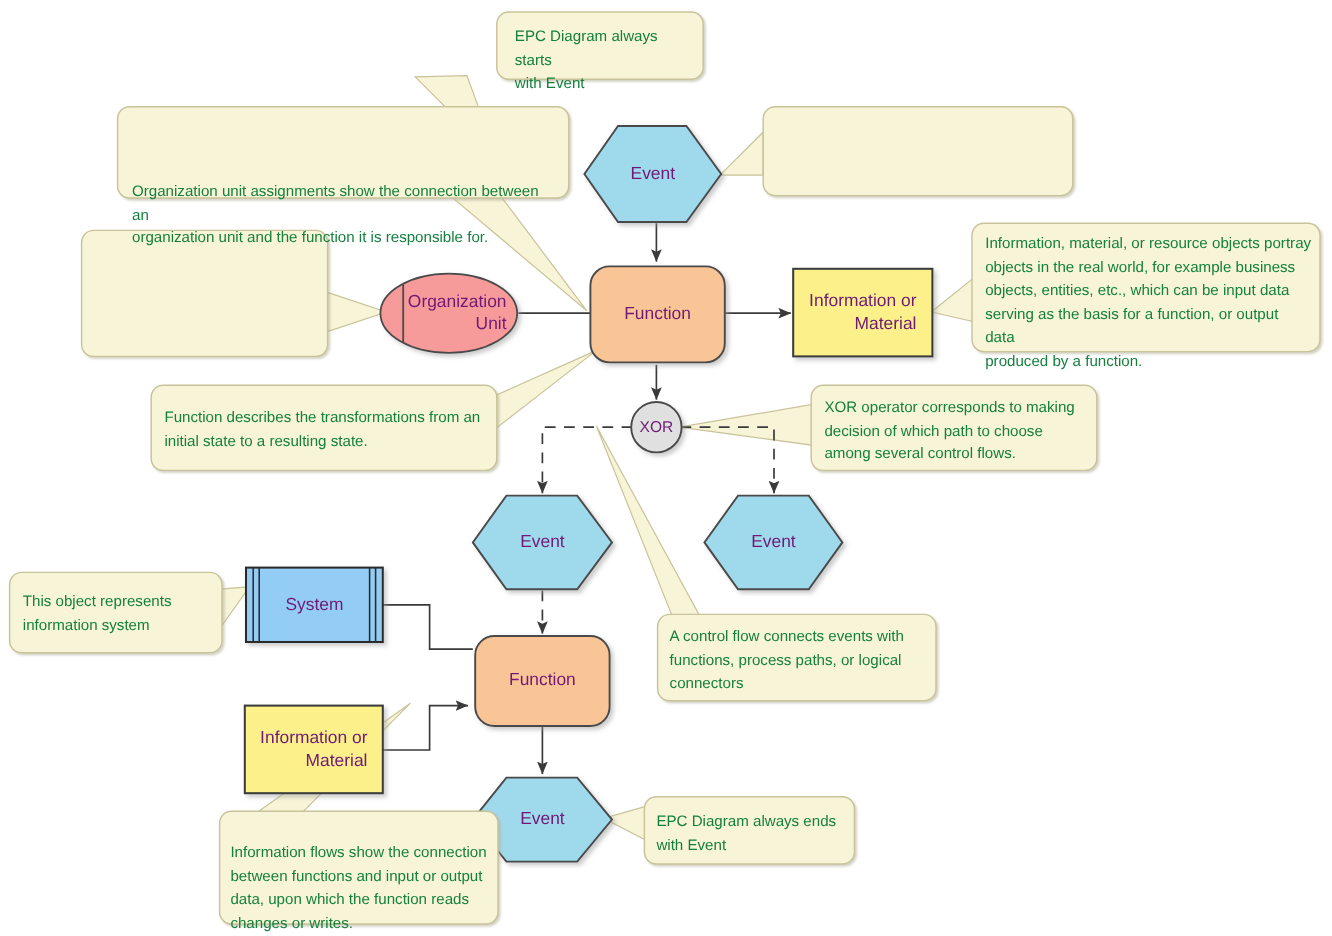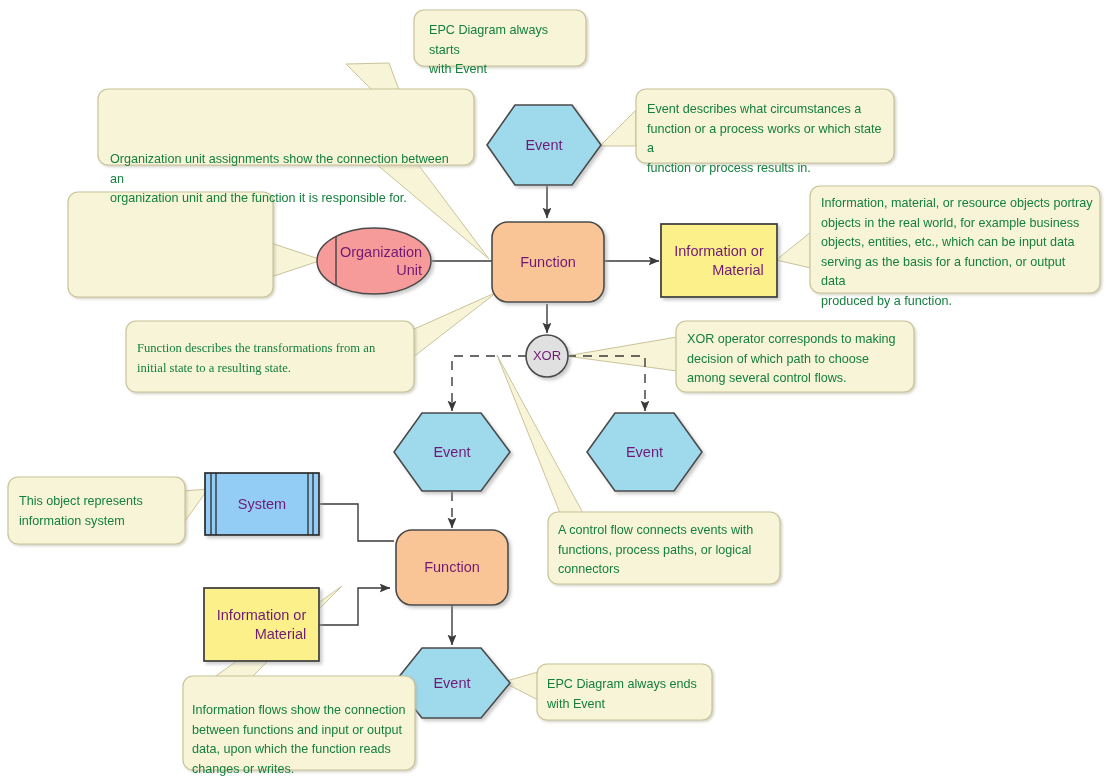--- a/index.html
+++ b/index.html
@@ -177,32 +177,29 @@
   <div class="node-label" style="left:396px;top:530px;width:112px;height:75px;">Function</div>
 
   <div class="node-label" style="left:394px;top:648px;width:116px;height:70px;">Event</div>
 
   <div class="callout-text" style="left:429px;top:21px;width:148px;">EPC Diagram always starts
 with Event</div>
 
   <div class="callout-text" style="left:110px;top:102px;width:356px;margin-top:48px;">Organization unit assignments show the connection between an
 organization unit and the function it is responsible for.</div>
 
-  <div class="callout-text" style="left:647px;top:100px;width:240px;">Event describes what circumstances a
-function or a process works or which state a
-function or process results in.</div>
 
 
   <div class="callout-text" style="left:821px;top:194px;width:272px;">Information, material, or resource objects portray
 objects in the real world, for example business
 objects, entities, etc., which can be input data
 serving as the basis for a function, or output data
 produced by a function.</div>
 
-  <div class="callout-text" style="left:137px;top:339px;width:272px;font-family:Liberation Serif, serif;">Function describes the transformations from an
+  <div class="callout-text" style="left:137px;top:339px;width:272px;">Function describes the transformations from an
 initial state to a resulting state.</div>
 
   <div class="callout-text" style="left:687px;top:330px;width:222px;">XOR operator corresponds to making
 decision of which path to choose
 among several control flows.</div>
 
   <div class="callout-text" style="left:19px;top:492px;width:160px;">This object represents
 information system</div>
 
   <div class="callout-text" style="left:558px;top:521px;width:216px;">A control flow connects events with

